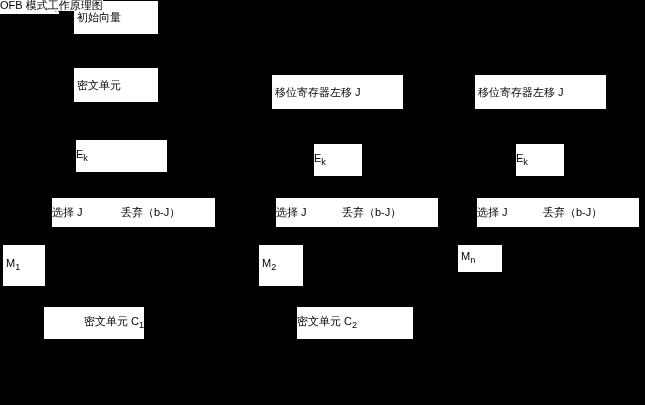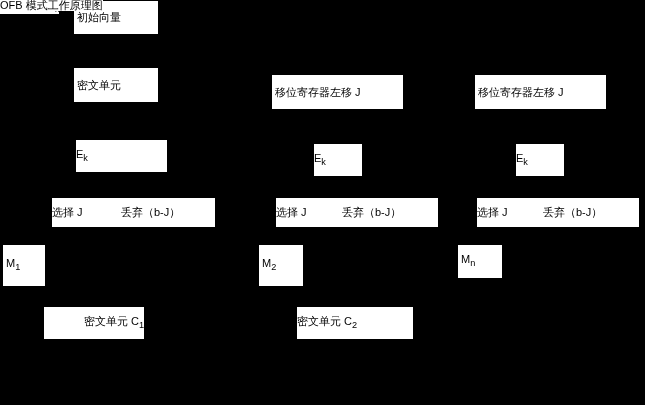--- a/index.html
+++ b/index.html
@@ -41,21 +41,21 @@
 
   .sel1      { left: 52px;  top: 198px; width: 69px;  height: 29px; }
   .dis1      { left: 121px; top: 198px; width: 94px;  height: 29px; }
   .sel2      { left: 276px; top: 198px; width: 66px;  height: 29px; }
   .dis2      { left: 342px; top: 198px; width: 96px;  height: 29px; }
   .sel3      { left: 477px; top: 198px; width: 66px;  height: 29px; }
   .dis3      { left: 543px; top: 198px; width: 96px;  height: 29px; }
 
   .m1        { left: 3px;   top: 245px; width: 42px;  height: 41px; }
   .m2        { left: 259px; top: 245px; width: 44px;  height: 41px; text-align: right; }
-  .m3        { left: 458px; top: 245px; width: 44px;  height: 33px; }
+  .m3        { left: 458px; top: 245px; width: 44px;  height: 27px; }
 
   .c1        { left: 44px;  top: 307px; width: 100px; height: 32px; padding-left: 40px; }
   .c2        { left: 297px; top: 307px; width: 116px;  height: 32px; }
   .c3        { left": 0;    }
   .c3        { left: 498px; top: 307px; width: 99px;  height: 32px; }
 
   .title     { left: 249px; top: 371px; width: 200px; height: 30px;
                font-weight: bold; font-size: 13px;
                font-family: "Liberation Serif", serif; }
 

